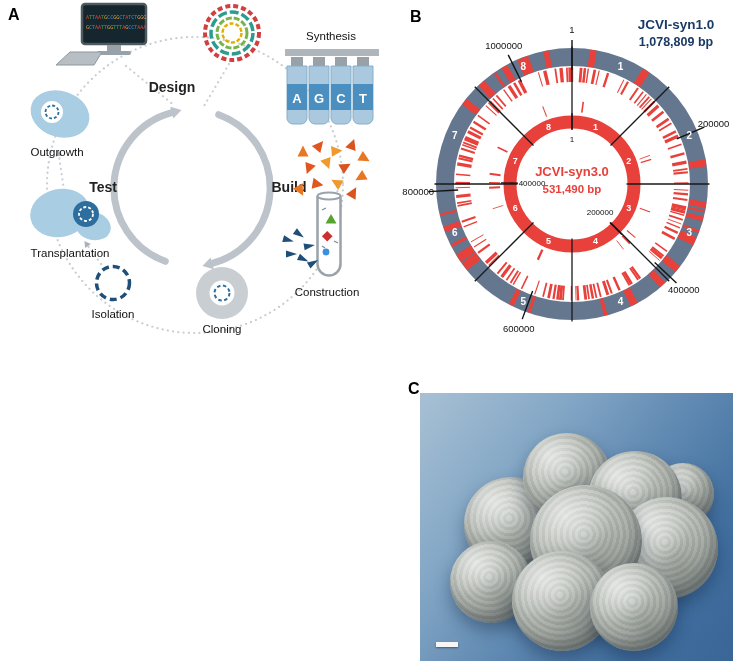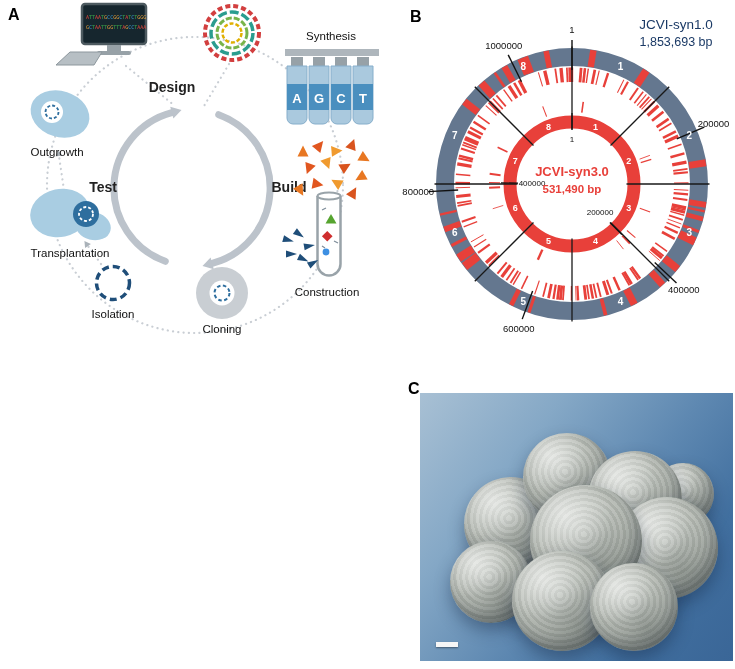--- a/index.html
+++ b/index.html
@@ -12,21 +12,21 @@
   .bottle-letter{font-size:13px;font-weight:bold;fill:#fff}
   .seq{font-family:"DejaVu Sans Mono",monospace;font-size:5px}
   .scale-label{font-size:9.5px;fill:#111}
   .inner-scale-label{font-size:8px;fill:#111}
   .seg-num{font-size:10px;font-weight:bold;fill:#fff}
   .seg-num-inner{font-size:9px;font-weight:bold;fill:#fff}
   .center-name{font-size:13px;font-weight:bold;fill:#e8403a}
   .center-size{font-size:11.5px;font-weight:bold;fill:#e8403a}
   .dotted{fill:none;stroke:#c9ced4;stroke-width:2.2;stroke-dasharray:0.1 5.2;stroke-linecap:round}
   .arc{fill:none;stroke:#bcc3cb;stroke-width:7;stroke-linecap:round}
-  .syn1-title{position:absolute;left:618px;top:16px;width:116px;text-align:center;color:#1b3a66;font-weight:normal;line-height:1.35}
+  .syn1-title{position:absolute;left:618px;top:16px;width:116px;text-align:center;color:#1b3a66;font-weight:bold;line-height:1.35}
   .syn1-title .t1{font-size:13.5px}
   .syn1-title .t2{font-size:12.5px}
   .sem{position:absolute;left:420px;top:393px;width:313px;height:268px;
        background:linear-gradient(128deg,#a8c0d4 0%,#85a8c6 28%,#5e88b1 55%,#416f9f 78%,#3a6697 100%);overflow:hidden}
   .sem-shadow{position:absolute;left:38px;top:148px;width:236px;height:104px;border-radius:50%;
        background:radial-gradient(ellipse at center,rgba(10,25,50,.5),rgba(10,25,50,0) 66%);filter:blur(6px)}
   .cell{position:absolute;border-radius:50%;
     background:
       radial-gradient(circle at 30% 26%,rgba(255,255,255,.55),rgba(255,255,255,0) 42%),
       radial-gradient(circle at 64% 72%,rgba(55,65,62,.30),rgba(0,0,0,0) 58%),
@@ -161,21 +161,21 @@
     <circle cx="52" cy="112" r="11" fill="#ffffff"></circle>
     <circle cx="52" cy="112" r="6.5" fill="none" stroke="#2e6e9e" stroke-width="1.8" stroke-dasharray="3 2"></circle>
   </g>
   <text class="step-label" x="57" y="156" text-anchor="middle">Outgrowth</text>
 </svg>
 
 <div class="panel-label" style="left:410px;top:8px">B</div>
 
 <div class="syn1-title">
   <div class="t1">JCVI-syn1.0</div>
-  <div class="t2">1,853,693 bp</div>
+  <div class="t2">1,078,809 bp</div>
 </div>
 
 <svg id="genome-svg" width="335" height="350" style="position:absolute;left:400px;top:0">
   <circle cx="172" cy="184" r="127" fill="none" stroke="#64778f" stroke-width="18"></circle>
   <g>
       <line x1="172" y1="82" x2="172" y2="67.5" stroke="#e8403a" stroke-width="2.3806992948055266"></line>
       <line x1="179.98882774445502" y1="82.31333110348523" x2="181.12449443361774" y2="67.85787327015714" stroke="#e8403a" stroke-width="2.7659776985645292"></line>
       <line x1="183.37654048707222" y1="82.6364250504847" x2="184.993793791607" y2="68.226897239034" stroke="#e8403a" stroke-width="2.5843537569046022"></line>
       <line x1="186.2982380493313" y1="83.00712704014875" x2="188.33083071320684" y2="68.65029706056205" stroke="#e8403a" stroke-width="1.4089971780776978"></line>
       <line x1="192.04093276266707" y1="83.98819562670487" x2="194.88988889069327" y2="69.77083127952075" stroke="#e8403a" stroke-width="2.7329753875732425"></line>

